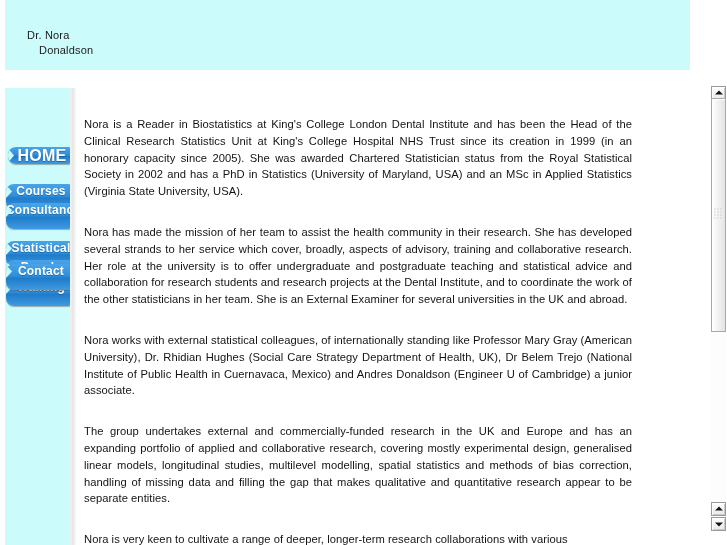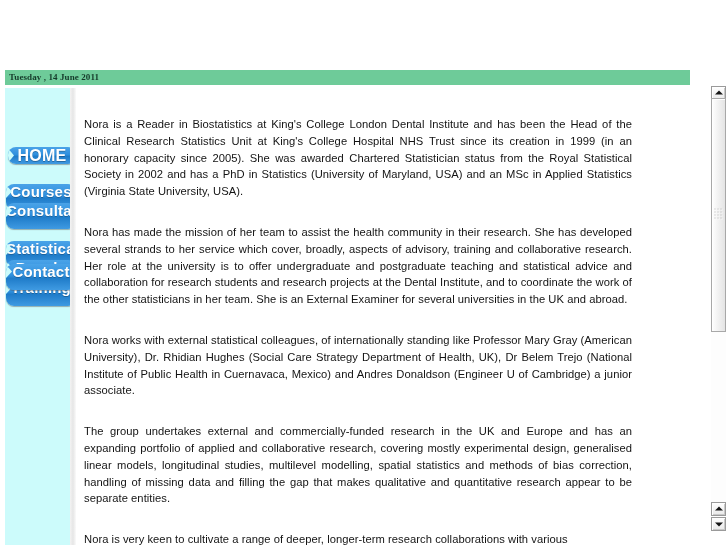--- a/index.html
+++ b/index.html
@@ -91,21 +91,21 @@
     width: 65px;
   }
 
   .nav-btn {
     position: absolute;
     left: 1px;
     width: 70px;
     height: 26px;
     background: linear-gradient(to bottom, #4aa3e8 0%, #2f8fdd 45%, #1f7cc9 55%, #3f9ae2 100%);
     color: #ffffff;
-    font-size: 15px;
+    font-size: 12px;
     font-weight: bold;
     text-align: center;
     line-height: 15px;
     white-space: nowrap;
     letter-spacing: 0.2px;
     overflow: hidden;
     border-radius: 8px;
     box-shadow: 0 1px 1px rgba(80,80,80,0.45);
     text-shadow: 0 1px 0 rgba(0,0,0,0.25);
     cursor: pointer;
@@ -241,24 +241,24 @@
     height: 1px;
     background: #b9b9b9;
     box-shadow: 1px 1px 0 #ffffff;
   }
 </style>
 </head>
 <body>
 
 <div id="page">
 
-
-  <div class="date-bar">
-    <div class="date-text">Tuesday , 14 June 2011</div>
+  <div class="header-banner">
+    <div class="header-title"><span>Dr. Nora</span><span class="line2">Donaldson</span></div>
   </div>
+
 
   <div class="sidebar">
     <div class="nav-list">
       <div class="nav-btn home">HOME</div>
       <div class="nav-btn b1">Courses</div>
       <div class="nav-btn b2">Consultancy</div>
       <div class="nav-btn b3">Training</div>
       <div class="nav-btn b4">Statistical</div>
       <div class="nav-btn b5">People</div>
       <div class="nav-btn b6">Contact</div>

